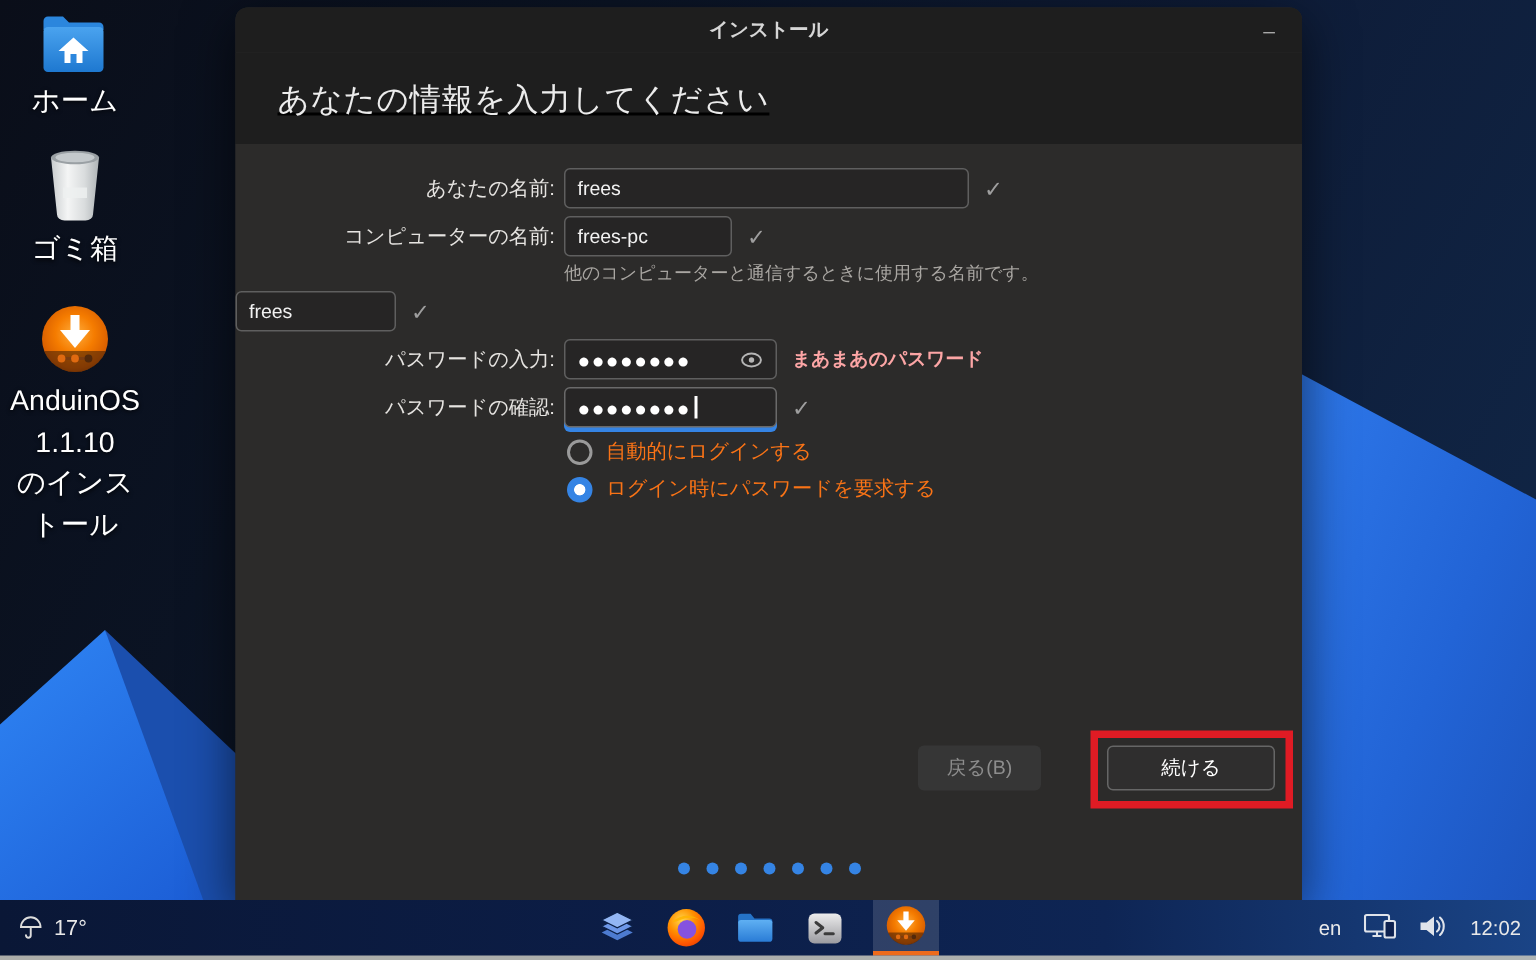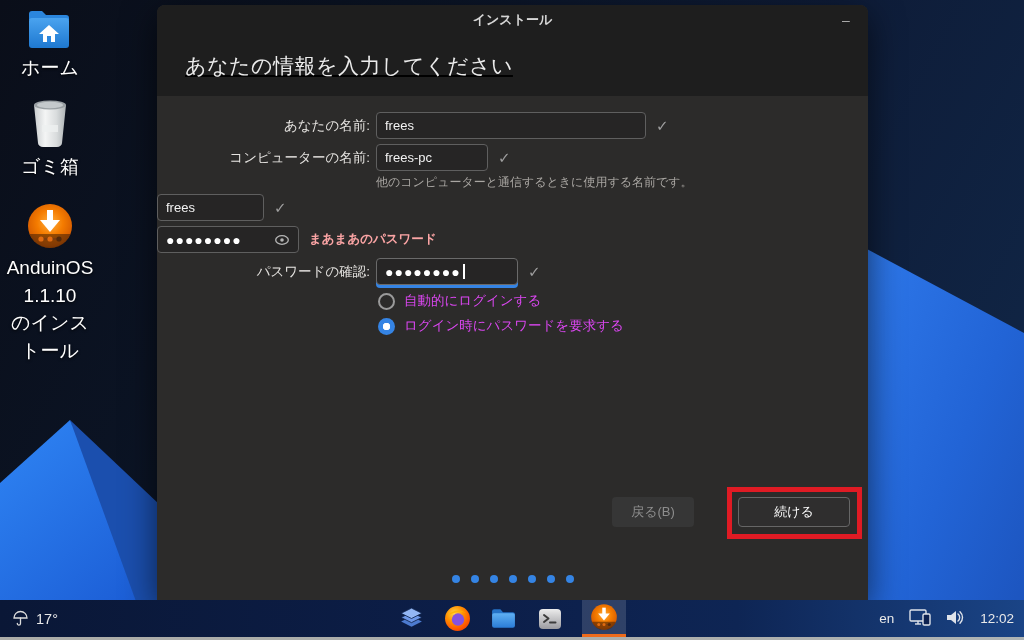--- a/index.html
+++ b/index.html
@@ -42,21 +42,21 @@
   .caret{ display:inline-block; width:2px; height:15px; background:#fff; margin-left:2px; }
   .checkmark{ margin-left:10px; color:#9e9e9e; font-size:15px; }
   .hint{ position:absolute; left:219px; top:78px; font-size:12px; color:#a9a6a2; }
   .strength{ margin-left:10px; font-size:12.5px; font-weight:bold; color:#fca5a5; }
   .eye-wrap{ margin-left:auto; display:flex; align-items:center; }
 
   .radio-row{ position:absolute; left:221px; display:flex; align-items:center; height:18px; }
   .radio{ width:17px; height:17px; border-radius:50%; margin-right:9px; flex:0 0 auto; }
   .radio.off{ border:2px solid #9a9a9a; background:transparent; }
   .radio.on{ border:none; background:radial-gradient(circle at center,#ffffff 0 3.5px,#3584e4 4px); }
-  .radio-row .rlabel{ font-size:13.5px; color:#d946ef; }
+  .radio-row .rlabel{ font-size:13.5px; color:#f97316; }
 
   .btn{ position:absolute; height:30px; border-radius:4px; font-size:13px;
     font-family:inherit; display:flex; align-items:center; justify-content:center; cursor:pointer; }
   .btn-back{ left:455px; top:401px; width:82px; background:#363636; border:none; color:#8d8d8d; }
   .btn-continue{ left:581px; top:401px; width:112px; background:#2f2e2e; border:1px solid #666; color:#ffffff; }
   .red-annotation{ position:absolute; left:570px; top:391px; width:135px; height:52px;
     border:5px solid #e01b24; pointer-events:none; z-index:4; }
 
   .dots-row{ position:absolute; left:0; right:0; top:479px; display:flex; justify-content:center; gap:11px; }
   .dot{ width:8px; height:8px; border-radius:50%; background:#3584e4; }
@@ -183,20 +183,21 @@
       <div class="hint">他のコンピューターと通信するときに使用する名前です。</div>
 
       <div class="frow" style="top:98px;">
         <div class="tfield" style="width:107px;">
           <span>frees</span>
         </div>
         <span class="checkmark">✓</span>
       </div>
 
       <div class="frow" style="top:130px;">
+        <span class="flabel">パスワードの入力:</span>
         <div class="tfield" style="width:142px;">
           <span class="pw-dots">●●●●●●●●</span>
           <span class="eye-wrap">
             <svg width="16" height="16" viewBox="0 0 16 16">
               <ellipse cx="8" cy="8" rx="6.3" ry="4.3" fill="none" stroke="#b5b5b5" stroke-width="1.3"></ellipse>
               <circle cx="8" cy="8" r="1.8" fill="#b5b5b5"></circle>
             </svg>
           </span>
         </div>
         <span class="strength">まあまあのパスワード</span>

